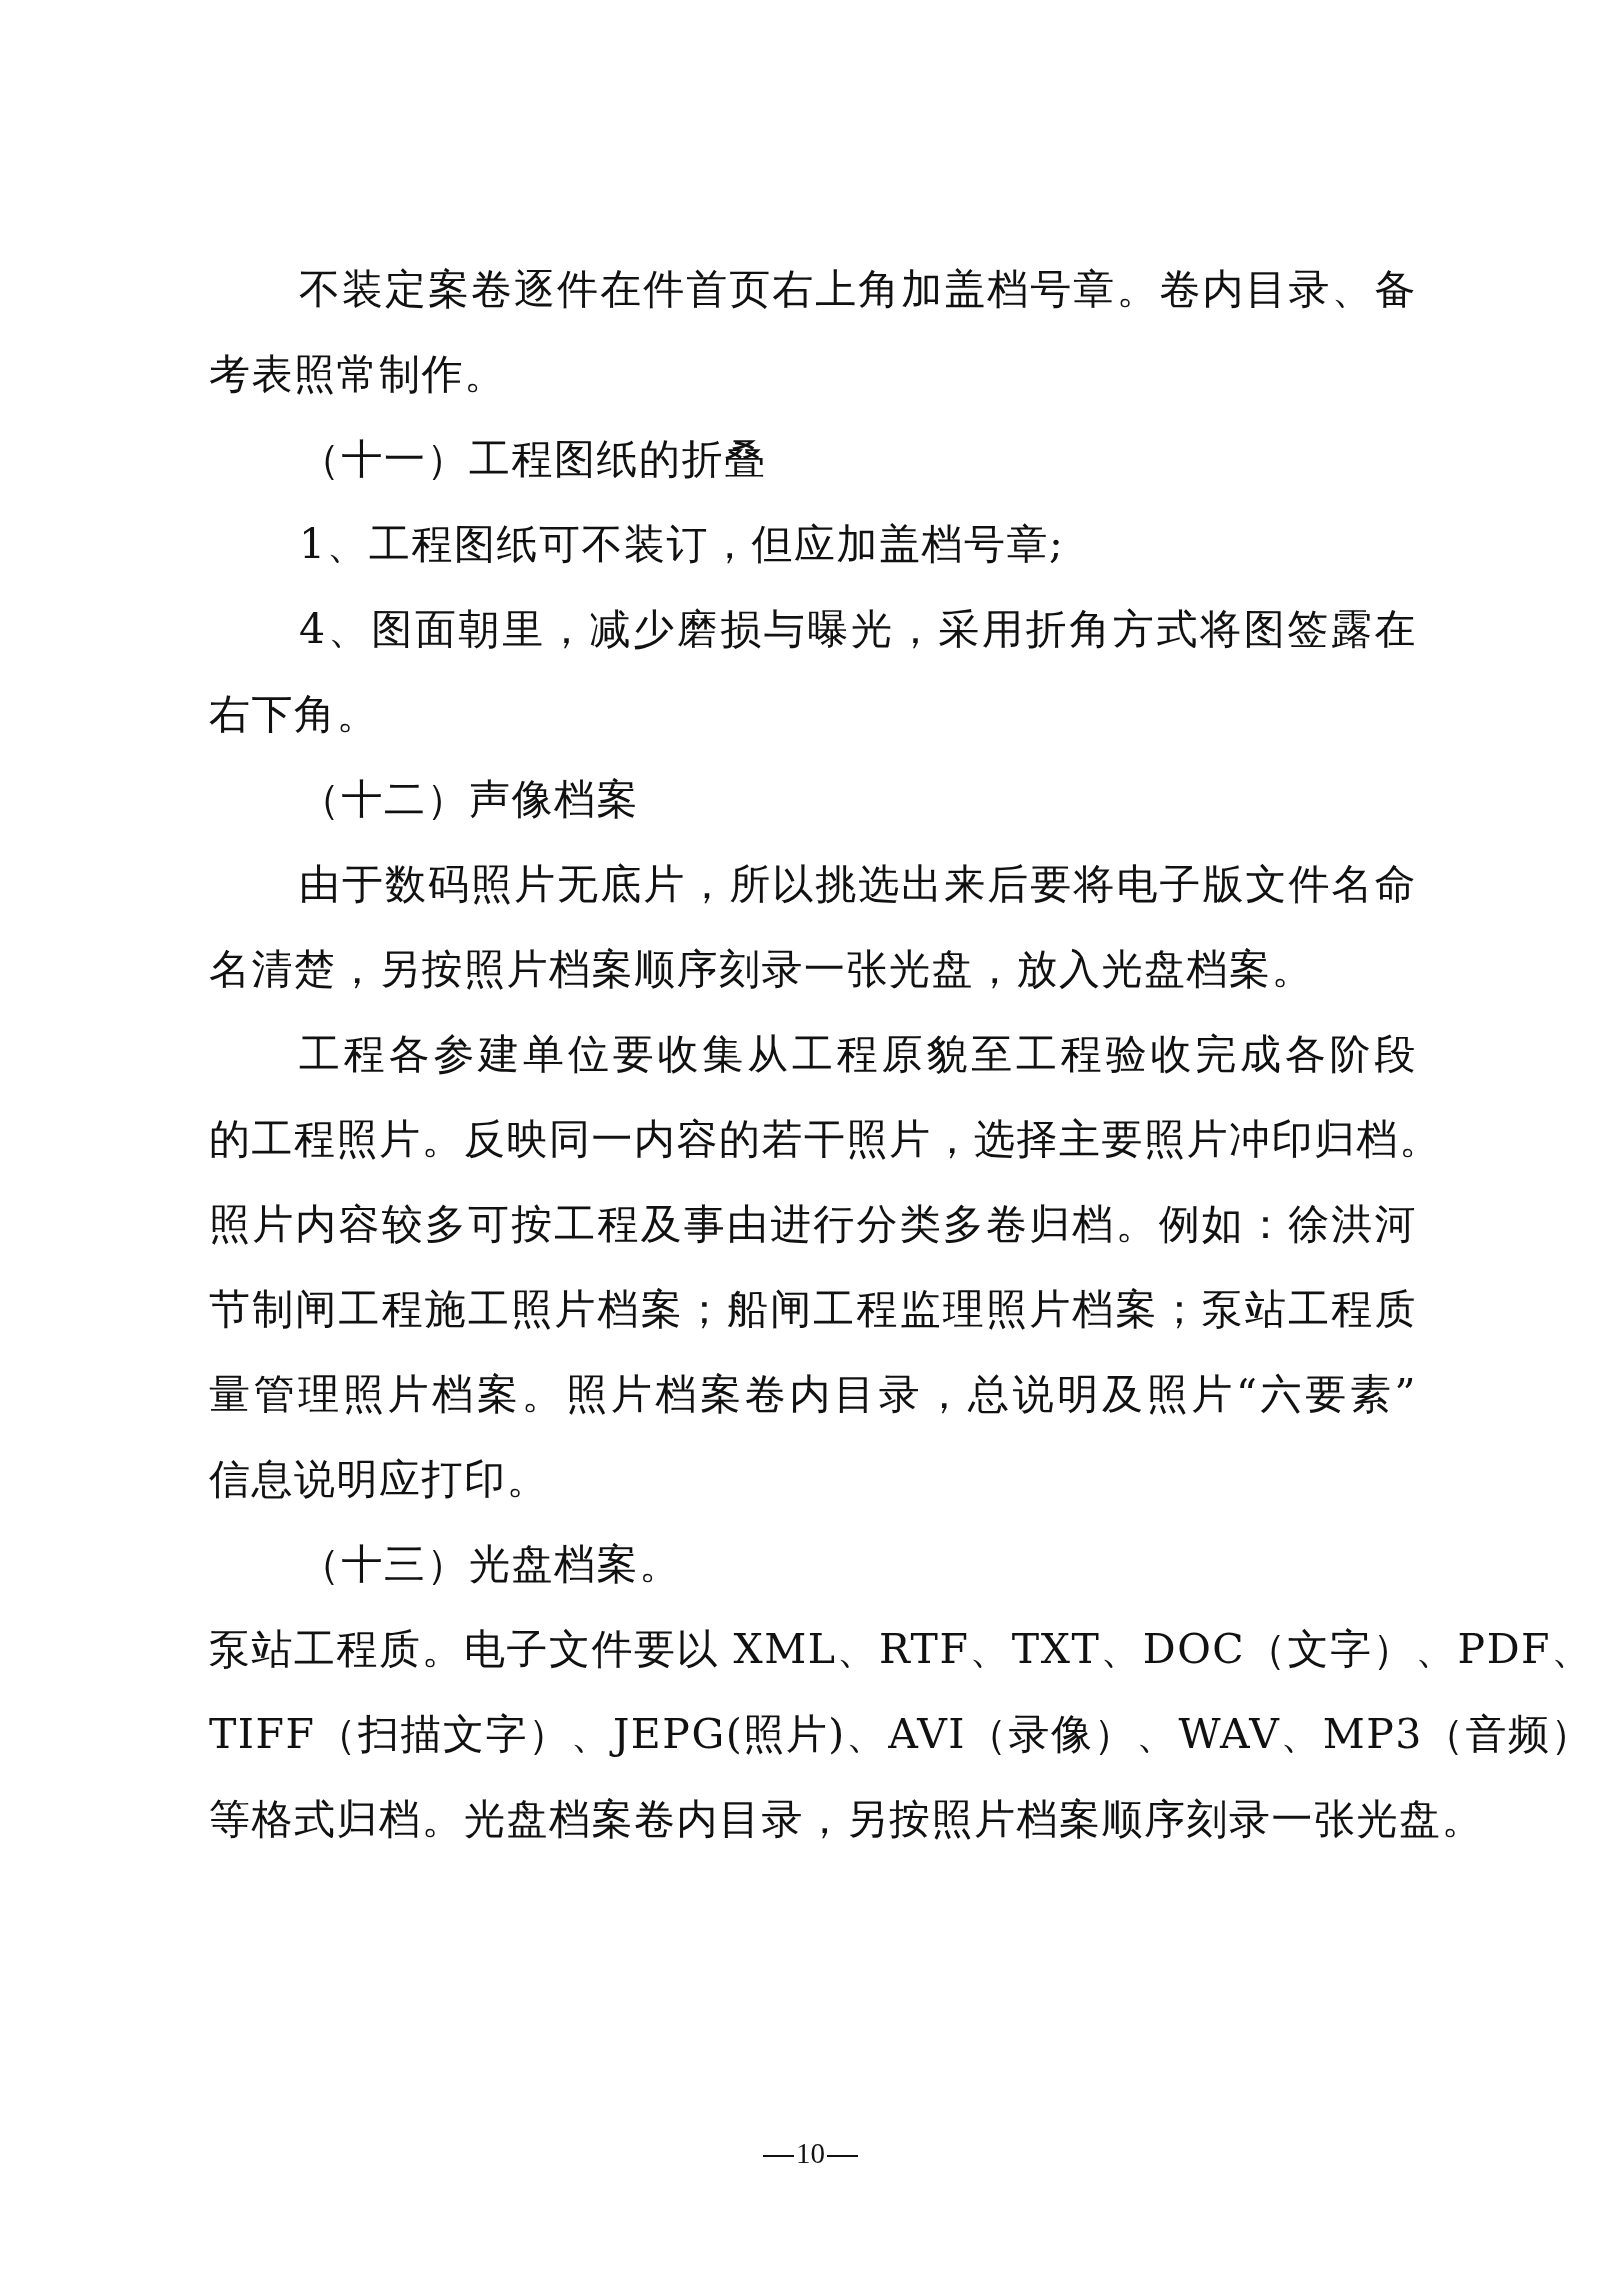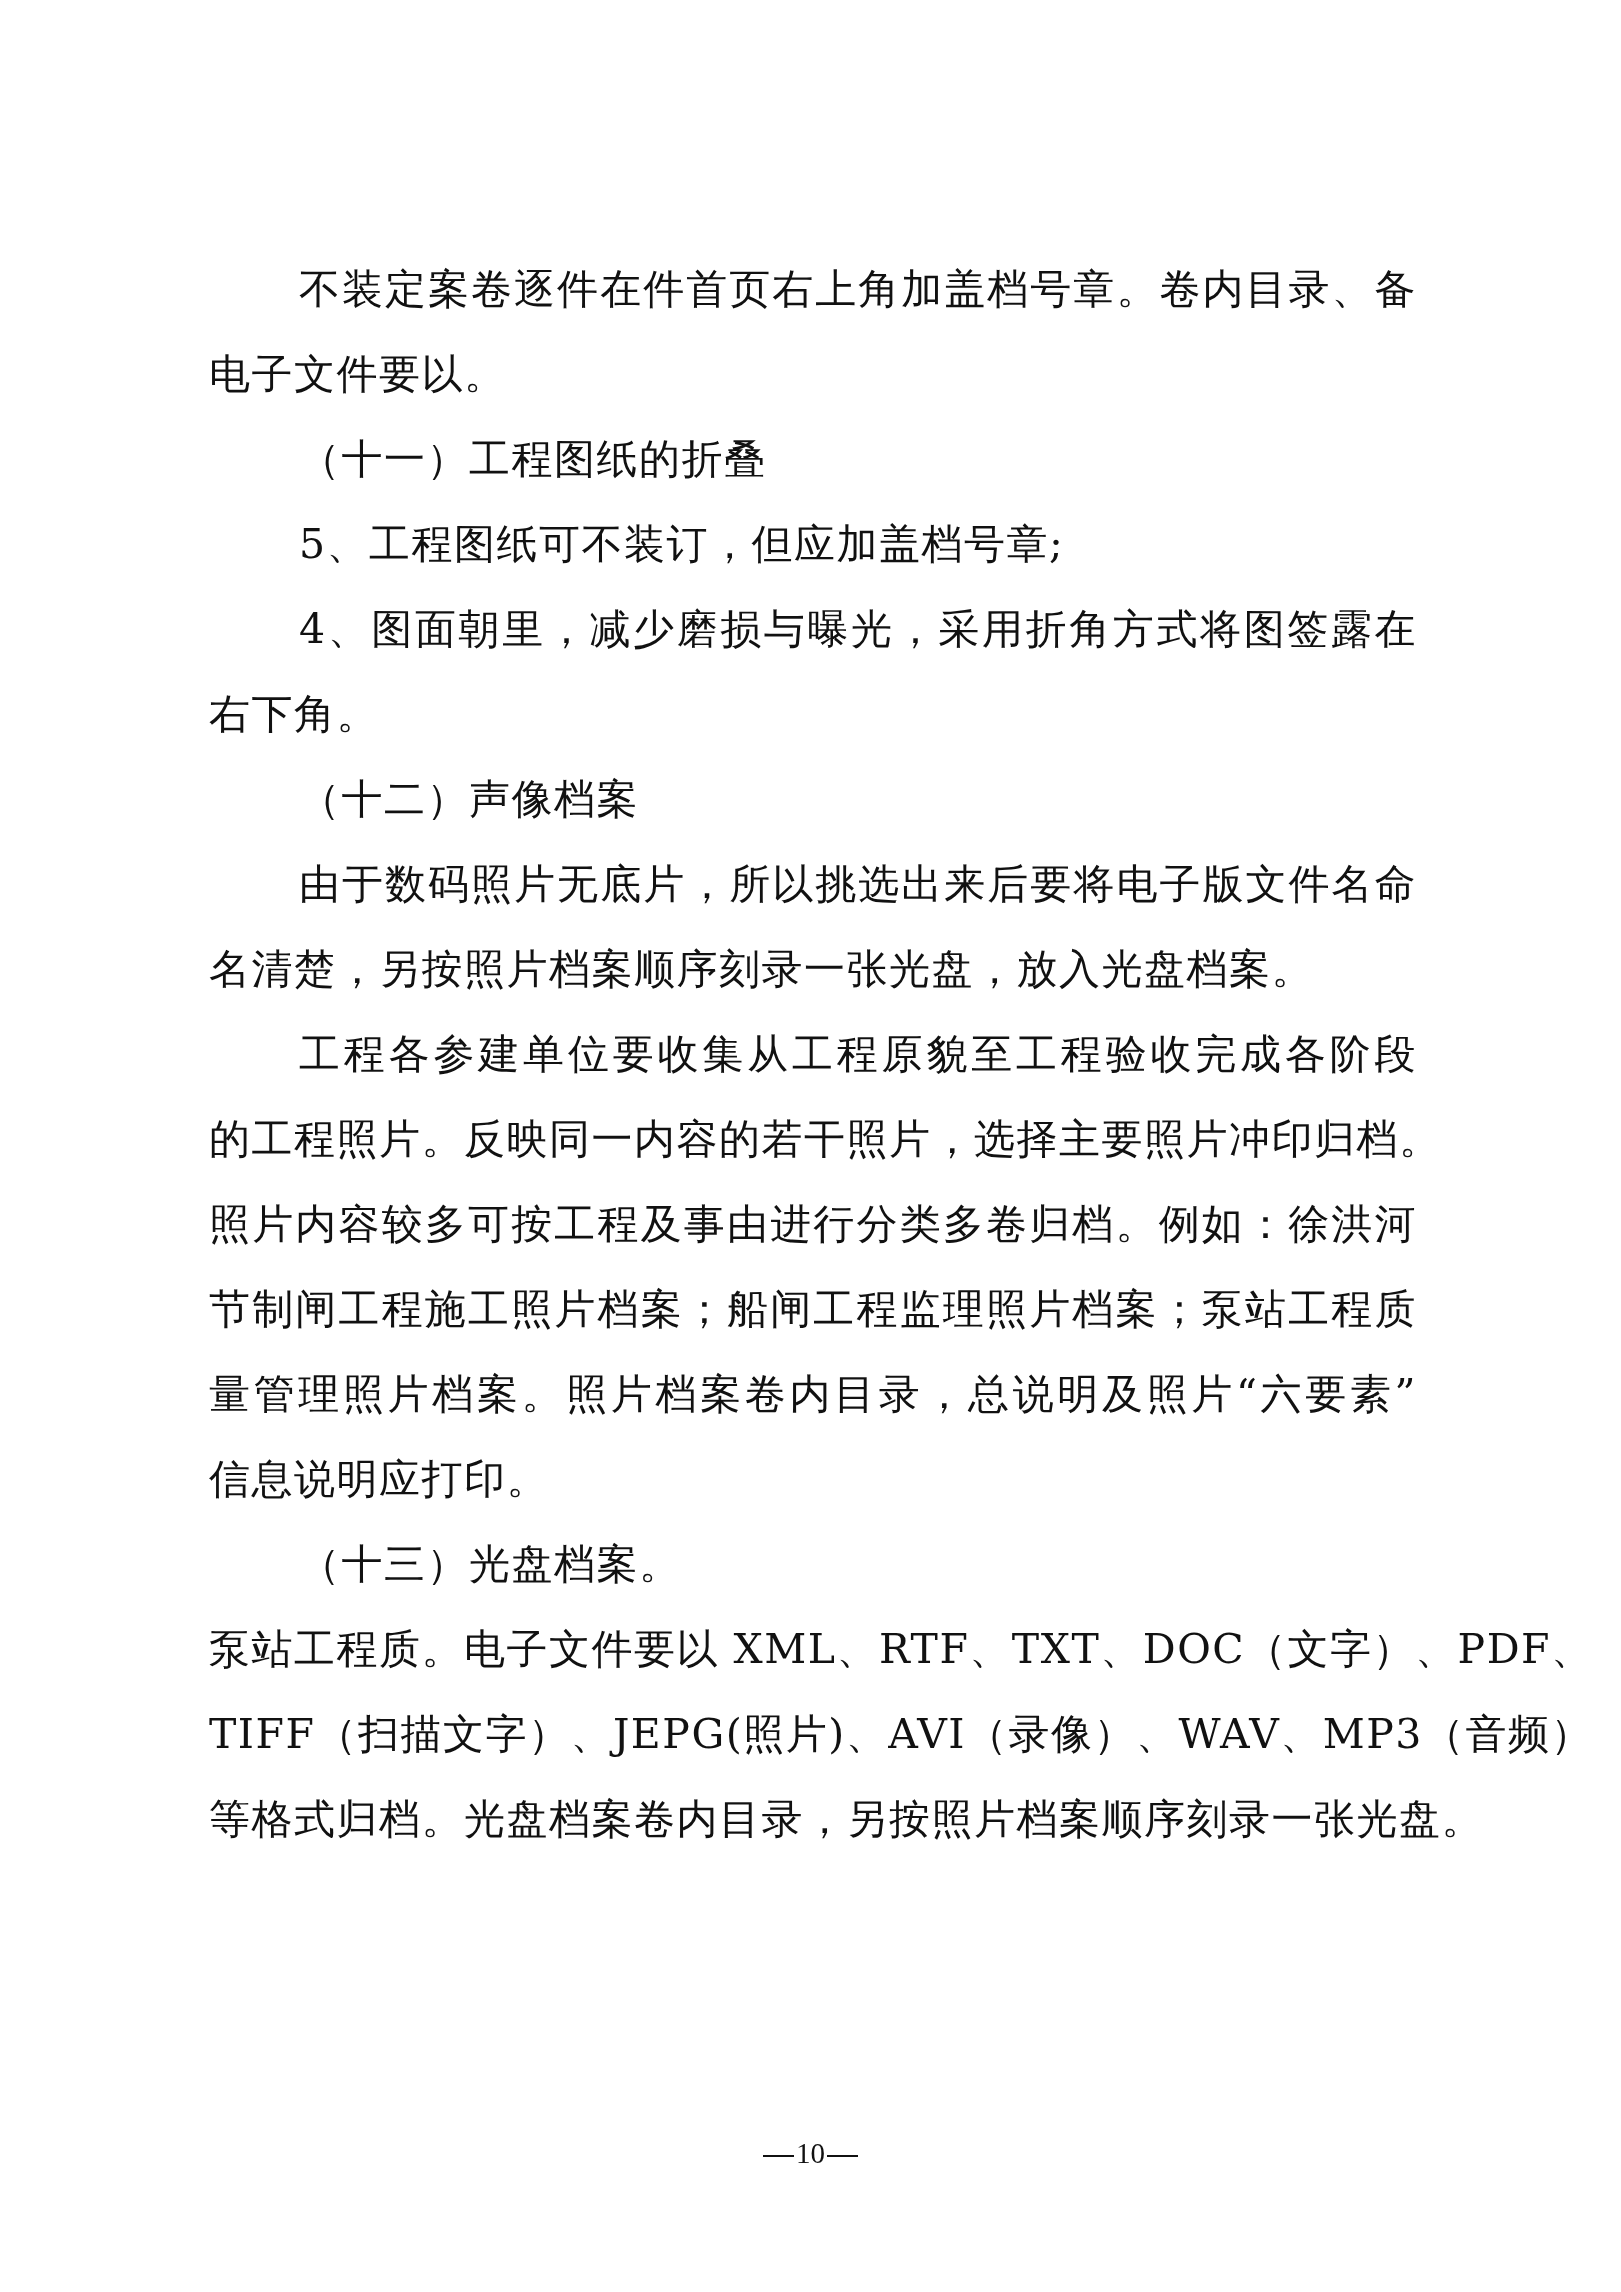--- a/index.html
+++ b/index.html
@@ -25,24 +25,24 @@
   }
   .page-number .dash { display: inline-block; width: 31px; height: 2px; background: #111; vertical-align: middle; margin: 0 2px; }
 </style>
 </head>
 <body>
 
 <div class="page">
   <div class="body-text">
     <div>
       <div class="line indent">不装定案卷逐件在件首页右上角加盖档号章。卷内目录、备</div>
-      <div class="line short">电子文件要以。</div>
+      <div class="line short">考表照常制作。</div>
     </div>
     <div class="line short indent-h">（十一）工程图纸的折叠</div>
-    <div class="line short indent">5、工程图纸可不装订，但应加盖档号章;</div>
+    <div class="line short indent">1、工程图纸可不装订，但应加盖档号章;</div>
     <div>
       <div class="line indent">4、图面朝里，减少磨损与曝光，采用折角方式将图签露在</div>
       <div class="line short">右下角。</div>
     </div>
     <div class="line short indent-h">（十二）声像档案</div>
     <div>
       <div class="line indent">由于数码照片无底片，所以挑选出来后要将电子版文件名命</div>
       <div class="line short">名清楚，另按照片档案顺序刻录一张光盘，放入光盘档案。</div>
     </div>
     <div>

